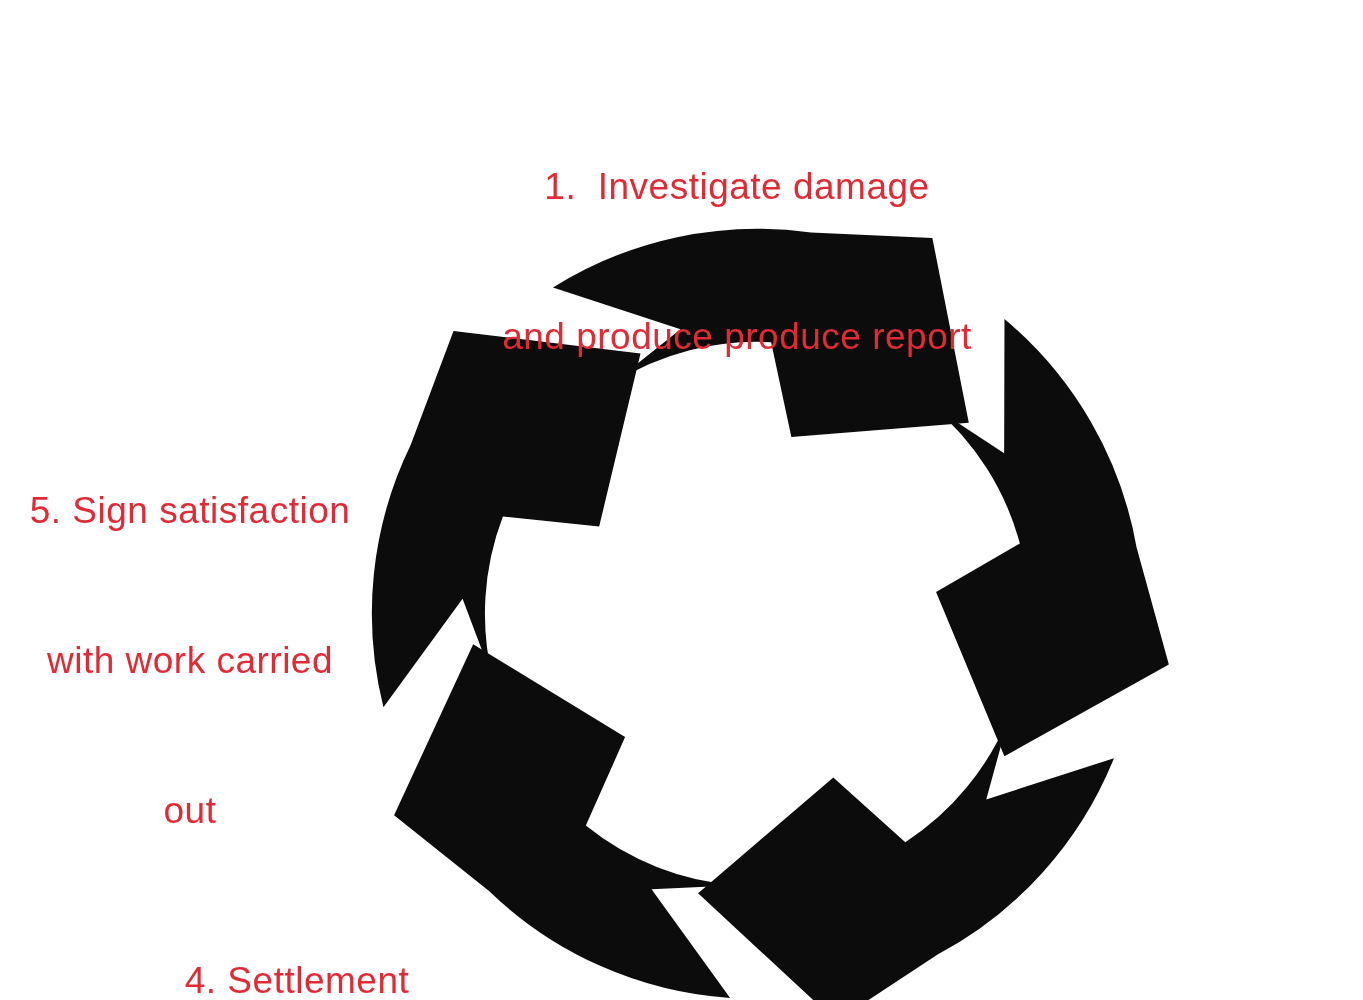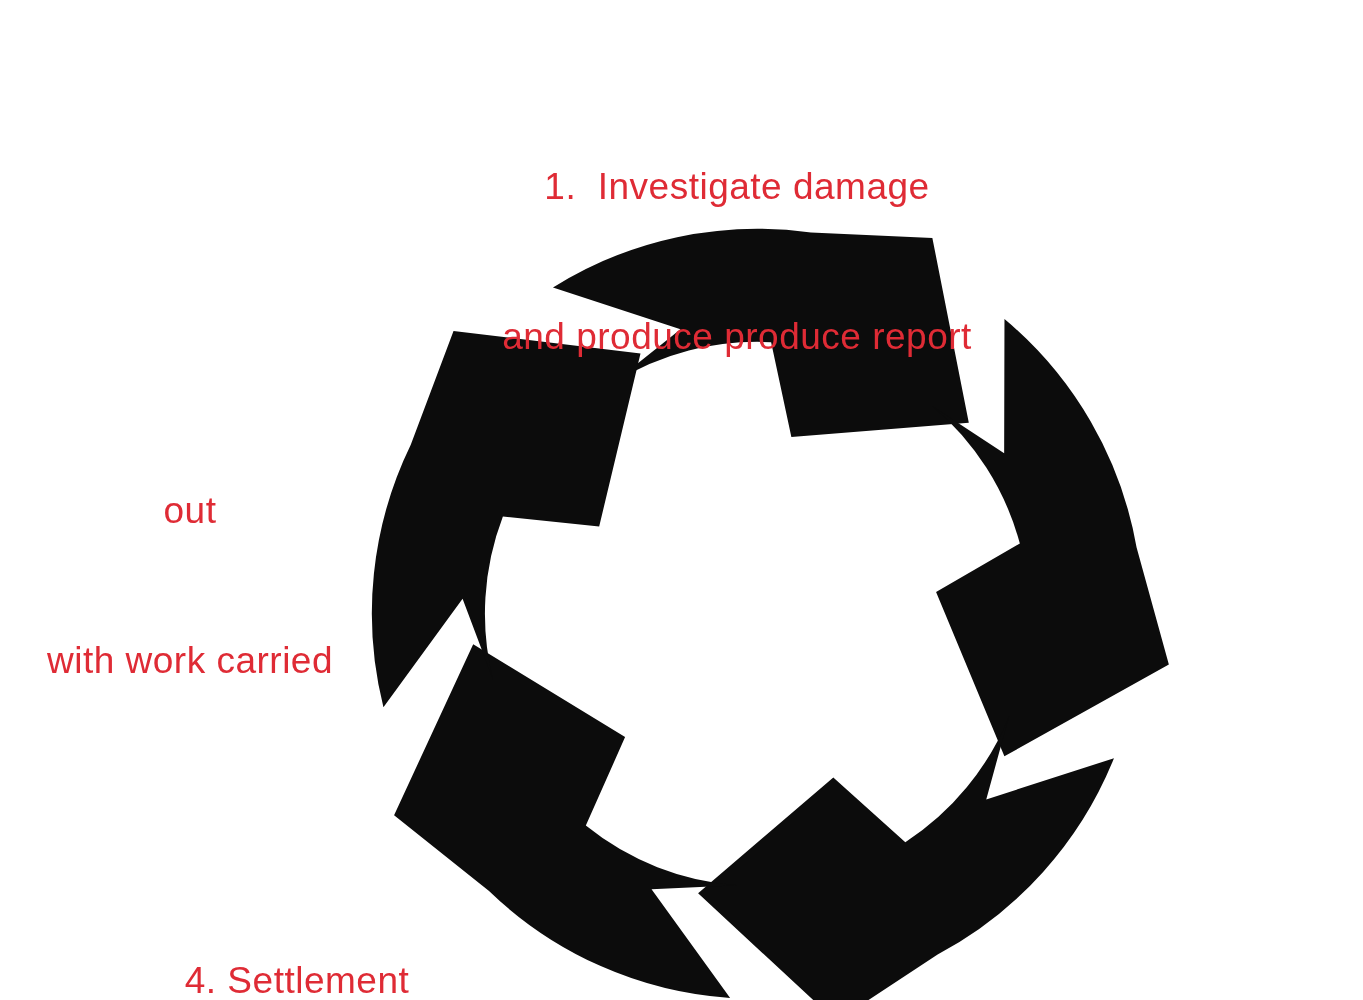--- a/index.html
+++ b/index.html
@@ -77,17 +77,18 @@
     <span class="line">3. Liaison with your</span>
     
   </div>
 
   <div id="label-step4" class="step-label">
     <span class="line">4. Settlement</span>
     
   </div>
 
   <div id="label-step5" class="step-label">
+    <span class="line">5. Sign satisfaction</span>
+    <span class="line">with work carried</span>
     <span class="line">out</span>
-    <span class="line">with work carried</span>
   </div>
 
 </div>
 
 </body></html>

